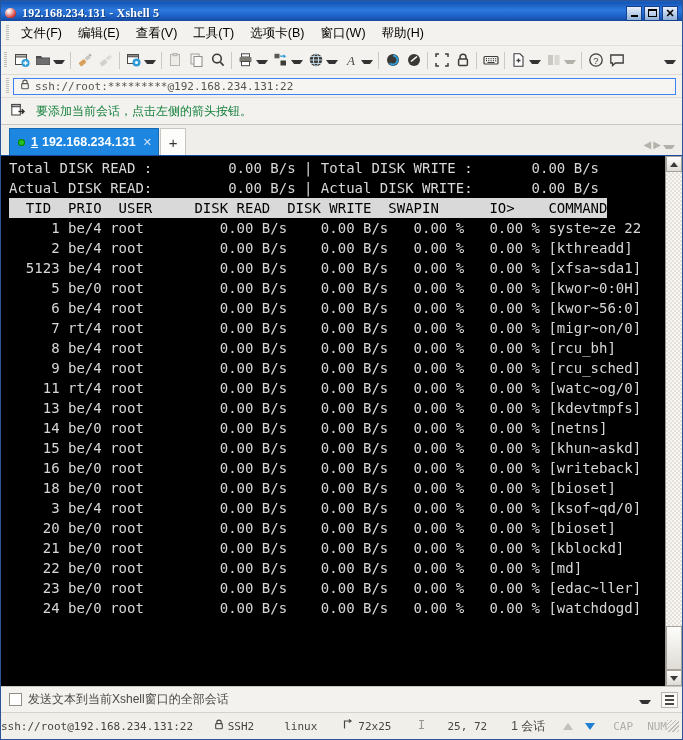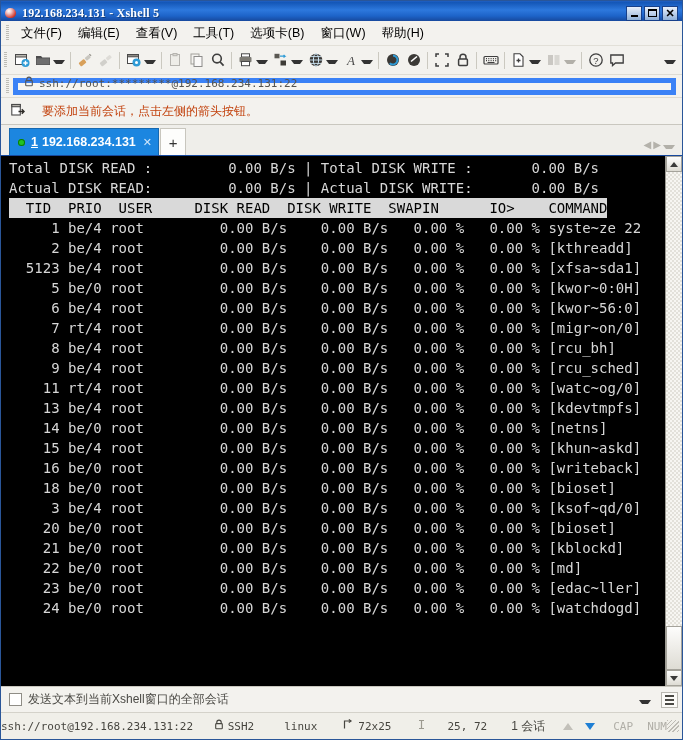--- a/index.html
+++ b/index.html
@@ -50,29 +50,29 @@
         position:relative;cursor:default;flex:0 0 auto;}
   .tsep{width:1px;height:17px;background:#cbc9c0;margin:0 3px;flex:0 0 1px;}
   .caret{width:0;height:0;border-left:3px solid transparent;border-right:3px solid transparent;
          border-top:4px solid #333;margin:4px 2px 0 0;flex:0 0 6px;cursor:default;}
   .caret.dim{border-top-color:#b2b0a9;}
   .tb-end{margin-left:auto;display:flex;align-items:center;padding-right:4px;}
 
   
   .addrbar{height:22px;flex:0 0 22px;display:flex;align-items:center;
            background:#f3f2ee;border-bottom:1px solid #dedcd4;padding-left:4px;}
-  .addrfield{flex:1 1 auto;height:17px;display:flex;align-items:flex-end;background:#f6f5f1;
-             border:5px solid #3b82f6;margin-right:6px;box-sizing:border-box;}
+  .addrfield{flex:1 1 auto;height:17px;display:flex;align-items:center;background:#f6f5f1;
+             border:1px solid #3b82f6;margin-right:6px;box-sizing:border-box;}
   .addrtext{font-family:"DejaVu Sans Mono","Liberation Mono",monospace;font-size:11px;
             color:#55544f;white-space:nowrap;overflow:hidden;}
 
   
   .noticebar{height:26px;flex:0 0 26px;display:flex;align-items:center;
              background:#f3f2ee;border-bottom:1px solid #c9c7bf;padding-left:10px;}
-  .noticetext{font-size:12px;color:#c2410c;margin-left:17px;white-space:nowrap;}
+  .noticetext{font-size:12px;color:#15803d;margin-left:11px;white-space:nowrap;}
 
   
   .tabbar{height:30px;flex:0 0 30px;display:flex;align-items:flex-end;
           background:#efeeea;padding-left:8px;box-sizing:border-box;position:relative;}
   .tab{height:27px;display:flex;align-items:center;padding:0 6px 0 8px;
        background:#1c86e0;color:#fff;font-weight:bold;font-size:12.5px;white-space:nowrap;
        border:1px solid #1668b0;border-bottom:none;box-sizing:border-box;cursor:default;}
   .tabdot{width:7px;height:7px;border-radius:50%;background:#22c322;margin-right:6px;
           box-shadow:0 0 0 1px #0a7a0a inset;flex:0 0 7px;}
   .tabnum{text-decoration:underline;margin-right:4px;}

